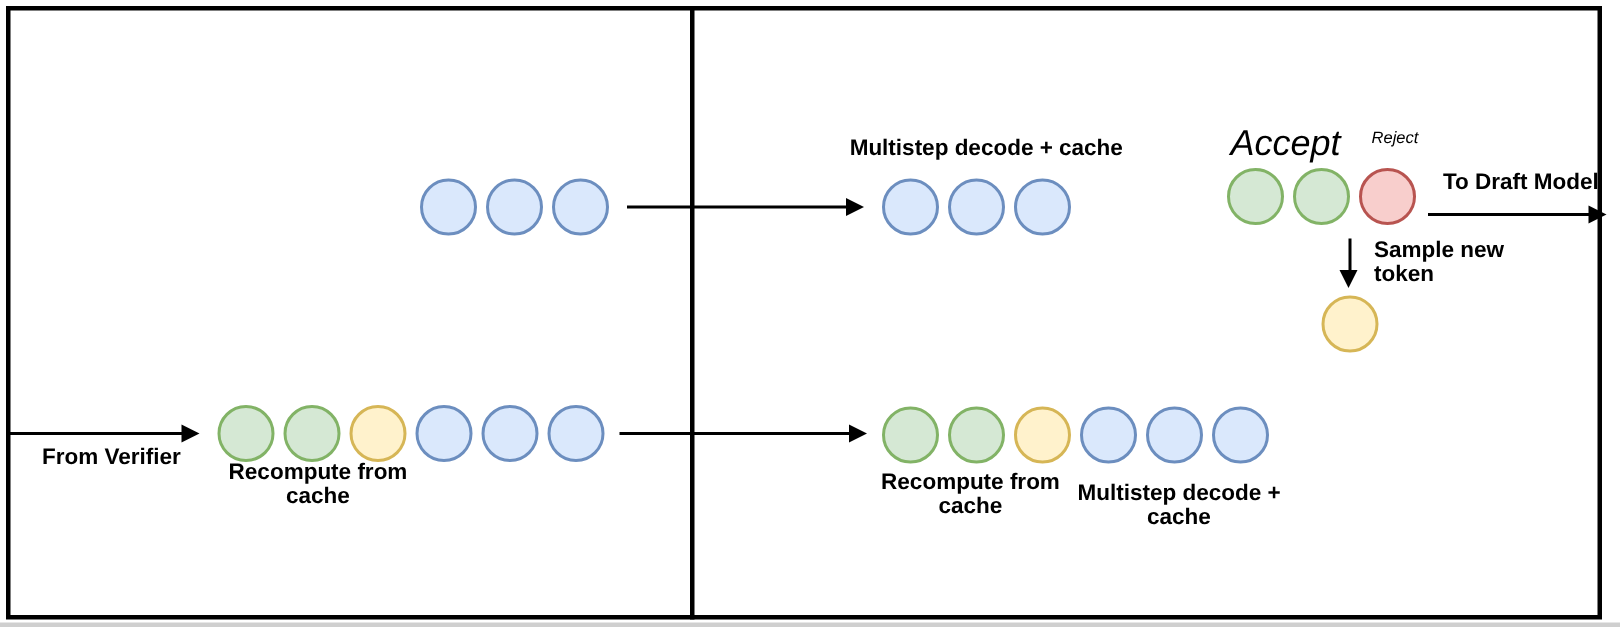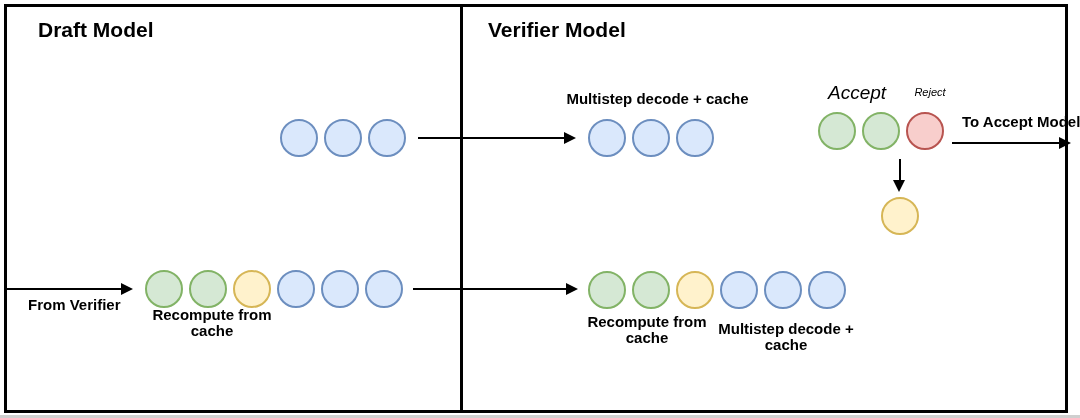--- a/index.html
+++ b/index.html
@@ -86,21 +86,20 @@
 </style>
 </head>
 <body>
 
 <div class="canvas">
 
   <div class="outer-box"></div>
   <div class="divider"></div>
   <div class="bottom-strip"></div>
 
-  <div class="panel-title" style="left:38px; top:18px;">Draft Model</div>
 
 
   <div class="token-row" style="left:280px; top:119px;">
       <div class="token" style="background: rgb(218, 232, 252); border-color: rgb(108, 142, 191);"></div>
       <div class="token" style="background: rgb(218, 232, 252); border-color: rgb(108, 142, 191);"></div>
       <div class="token" style="background: rgb(218, 232, 252); border-color: rgb(108, 142, 191);"></div>
     </div>
 
   <div>
     <div class="hline" style="left:418px; top:137px; width:147px;"></div>
@@ -123,52 +122,52 @@
       <div class="token" style="background: rgb(218, 232, 252); border-color: rgb(108, 142, 191);"></div>
     </div>
 
   <div class="label center" style="left:148px; top:307px; width:128px;">Recompute from cache</div>
 
   <div>
     <div class="hline" style="left:413px; top:288px; width:153px;"></div>
     <div class="head-right" style="left:566px; top:283px;"></div>
   </div>
 
-  <div class="panel-title" style="left:488px; top:18px;">Verifier Model</div>
 
   <div class="label center nowrap" style="left:555px; top:91px; width:205px;">Multistep decode + cache</div>
 
   <div class="token-row" style="left:588px; top:119px;">
       <div class="token" style="background: rgb(218, 232, 252); border-color: rgb(108, 142, 191);"></div>
       <div class="token" style="background: rgb(218, 232, 252); border-color: rgb(108, 142, 191);"></div>
       <div class="token" style="background: rgb(218, 232, 252); border-color: rgb(108, 142, 191);"></div>
     </div>
 
-  <div class="italic-label" style="left:818px; top:82px; width:78px; font-size:19px;">Accept</div>
+  <div class="italic-label" style="left:818px; top:82px; width:78px; font-size:24px;">Accept</div>
 
   <div class="italic-label" style="left:894px; top:86px; width:72px; font-size:11px;">Reject</div>
 
   <div class="token-row" style="left:818px; top:112px;">
       <div class="token" style="background: rgb(213, 232, 212); border-color: rgb(130, 179, 102);"></div>
       <div class="token" style="background: rgb(213, 232, 212); border-color: rgb(130, 179, 102);"></div>
       <div class="token" style="background: rgb(248, 206, 204); border-color: rgb(184, 84, 80);"></div>
     </div>
 
-  <div class="label nowrap" style="left:962px; top:114px;">To Accept Model</div>
+  <div class="label nowrap" style="left:962px; top:114px;">To Draft Model</div>
 
   <div>
     <div class="hline" style="left:952px; top:142px; width:108px;"></div>
     <div class="head-right" style="left:1059px; top:137px;"></div>
   </div>
 
   <div>
     <div class="vline" style="left:899px; top:159px; height:22px;"></div>
     <div class="head-down" style="left:893px; top:180px;"></div>
   </div>
 
+  <div class="label" style="left:916px; top:159px; width:100px;">Sample new token</div>
 
   <div class="token-row" style="left:881px; top:197px;">
       <div class="token" style="background: rgb(255, 242, 204); border-color: rgb(214, 182, 86);"></div>
     </div>
 
   <div class="token-row" style="left:588px; top:271px;">
       <div class="token" style="background: rgb(213, 232, 212); border-color: rgb(130, 179, 102);"></div>
       <div class="token" style="background: rgb(213, 232, 212); border-color: rgb(130, 179, 102);"></div>
       <div class="token" style="background: rgb(255, 242, 204); border-color: rgb(214, 182, 86);"></div>
       <div class="token" style="background: rgb(218, 232, 252); border-color: rgb(108, 142, 191);"></div>

